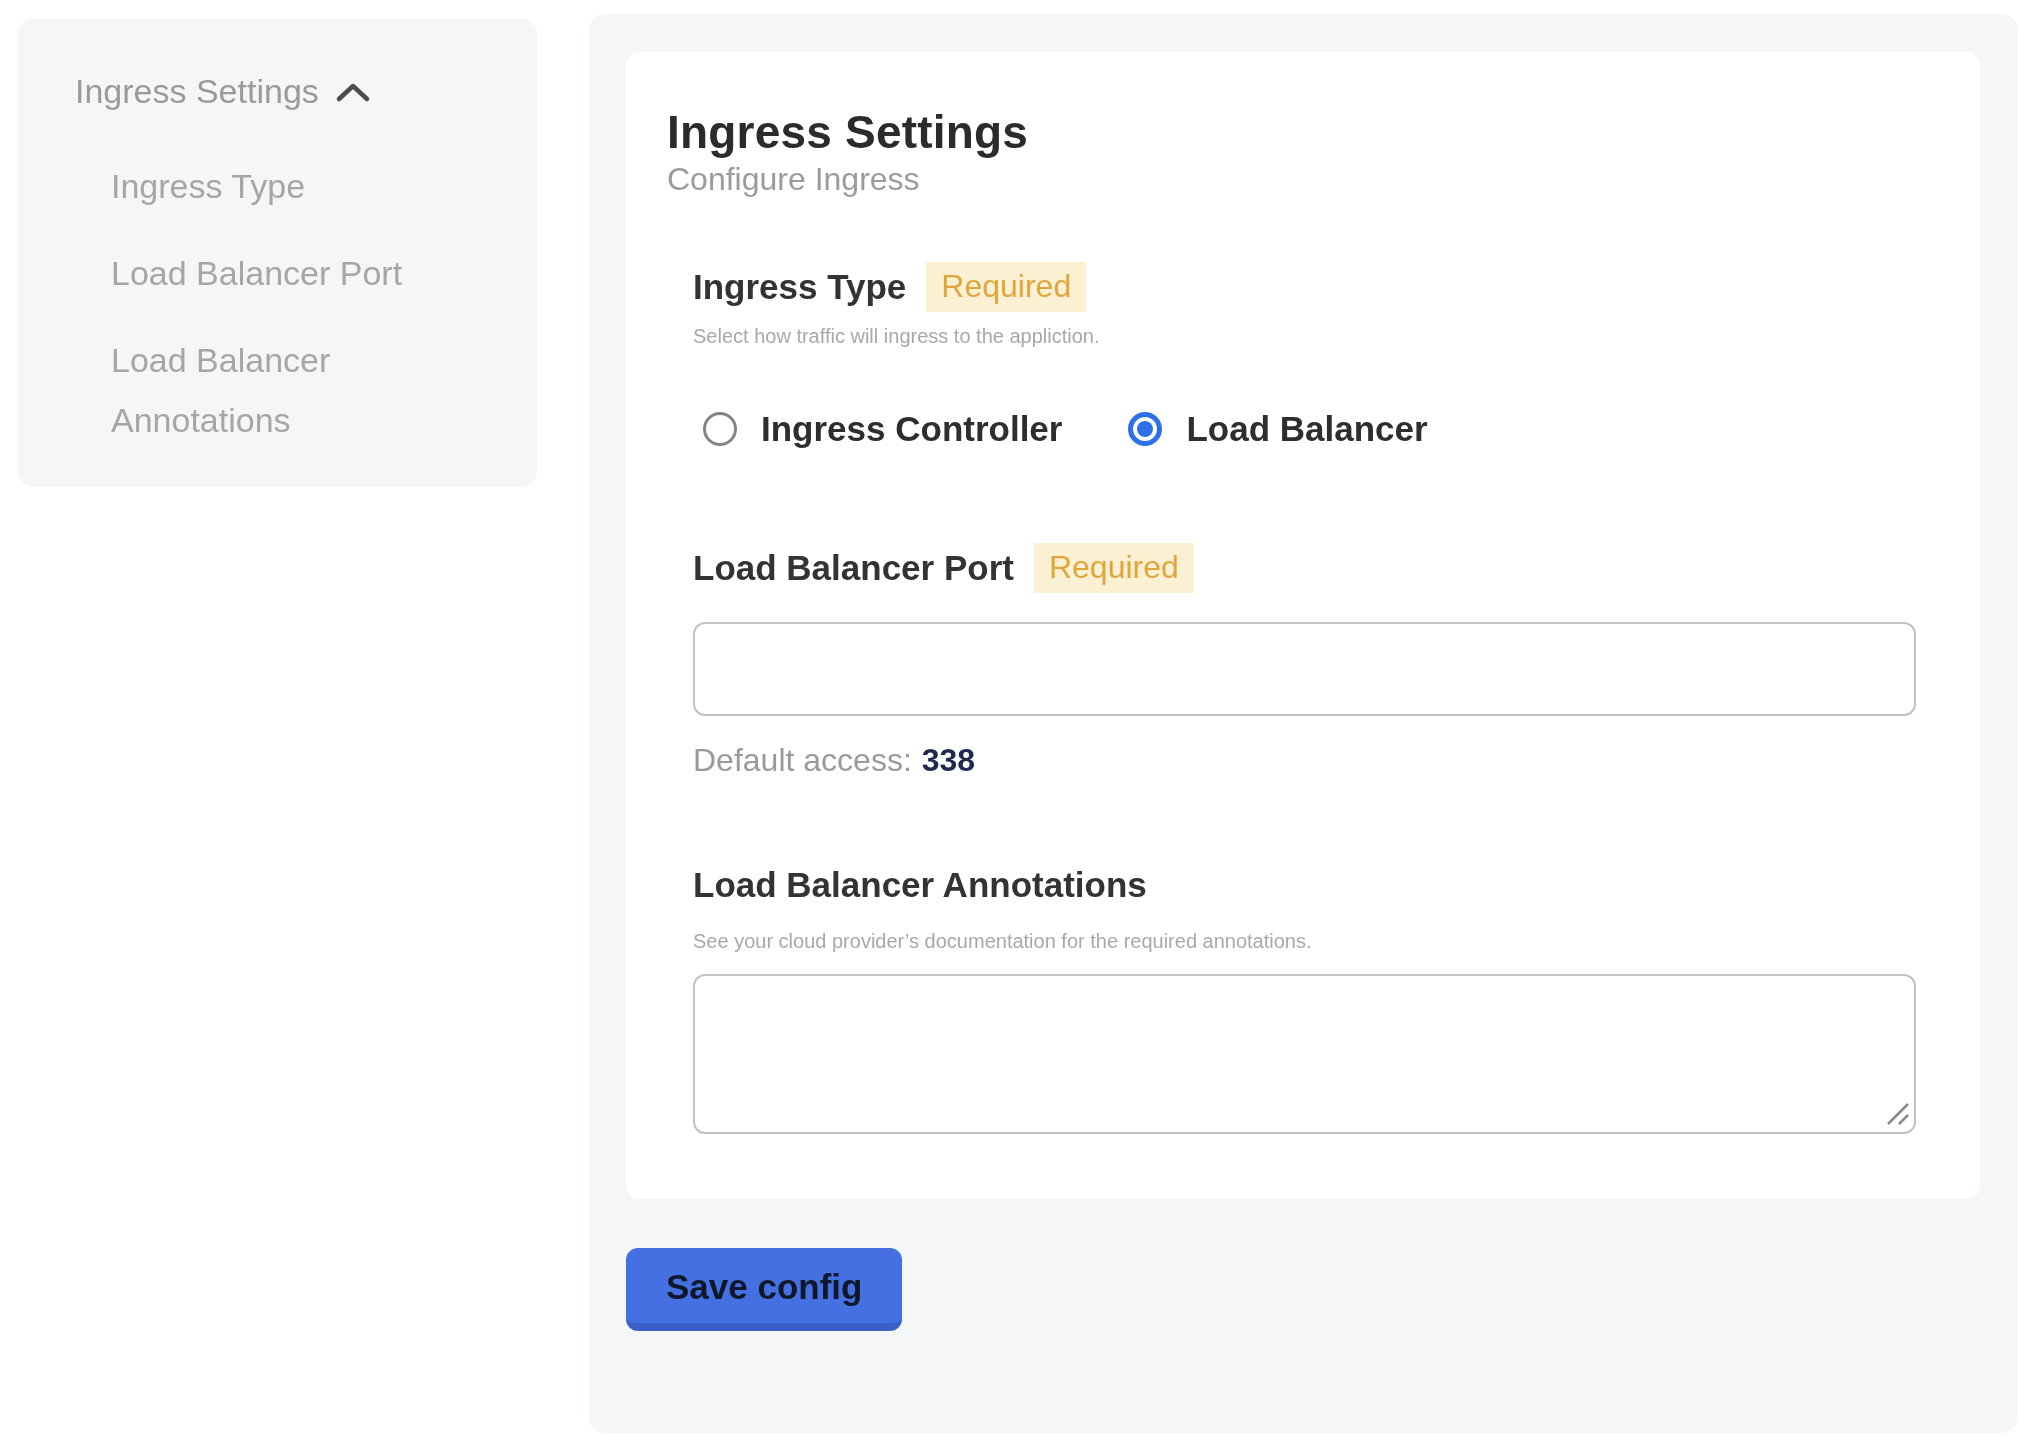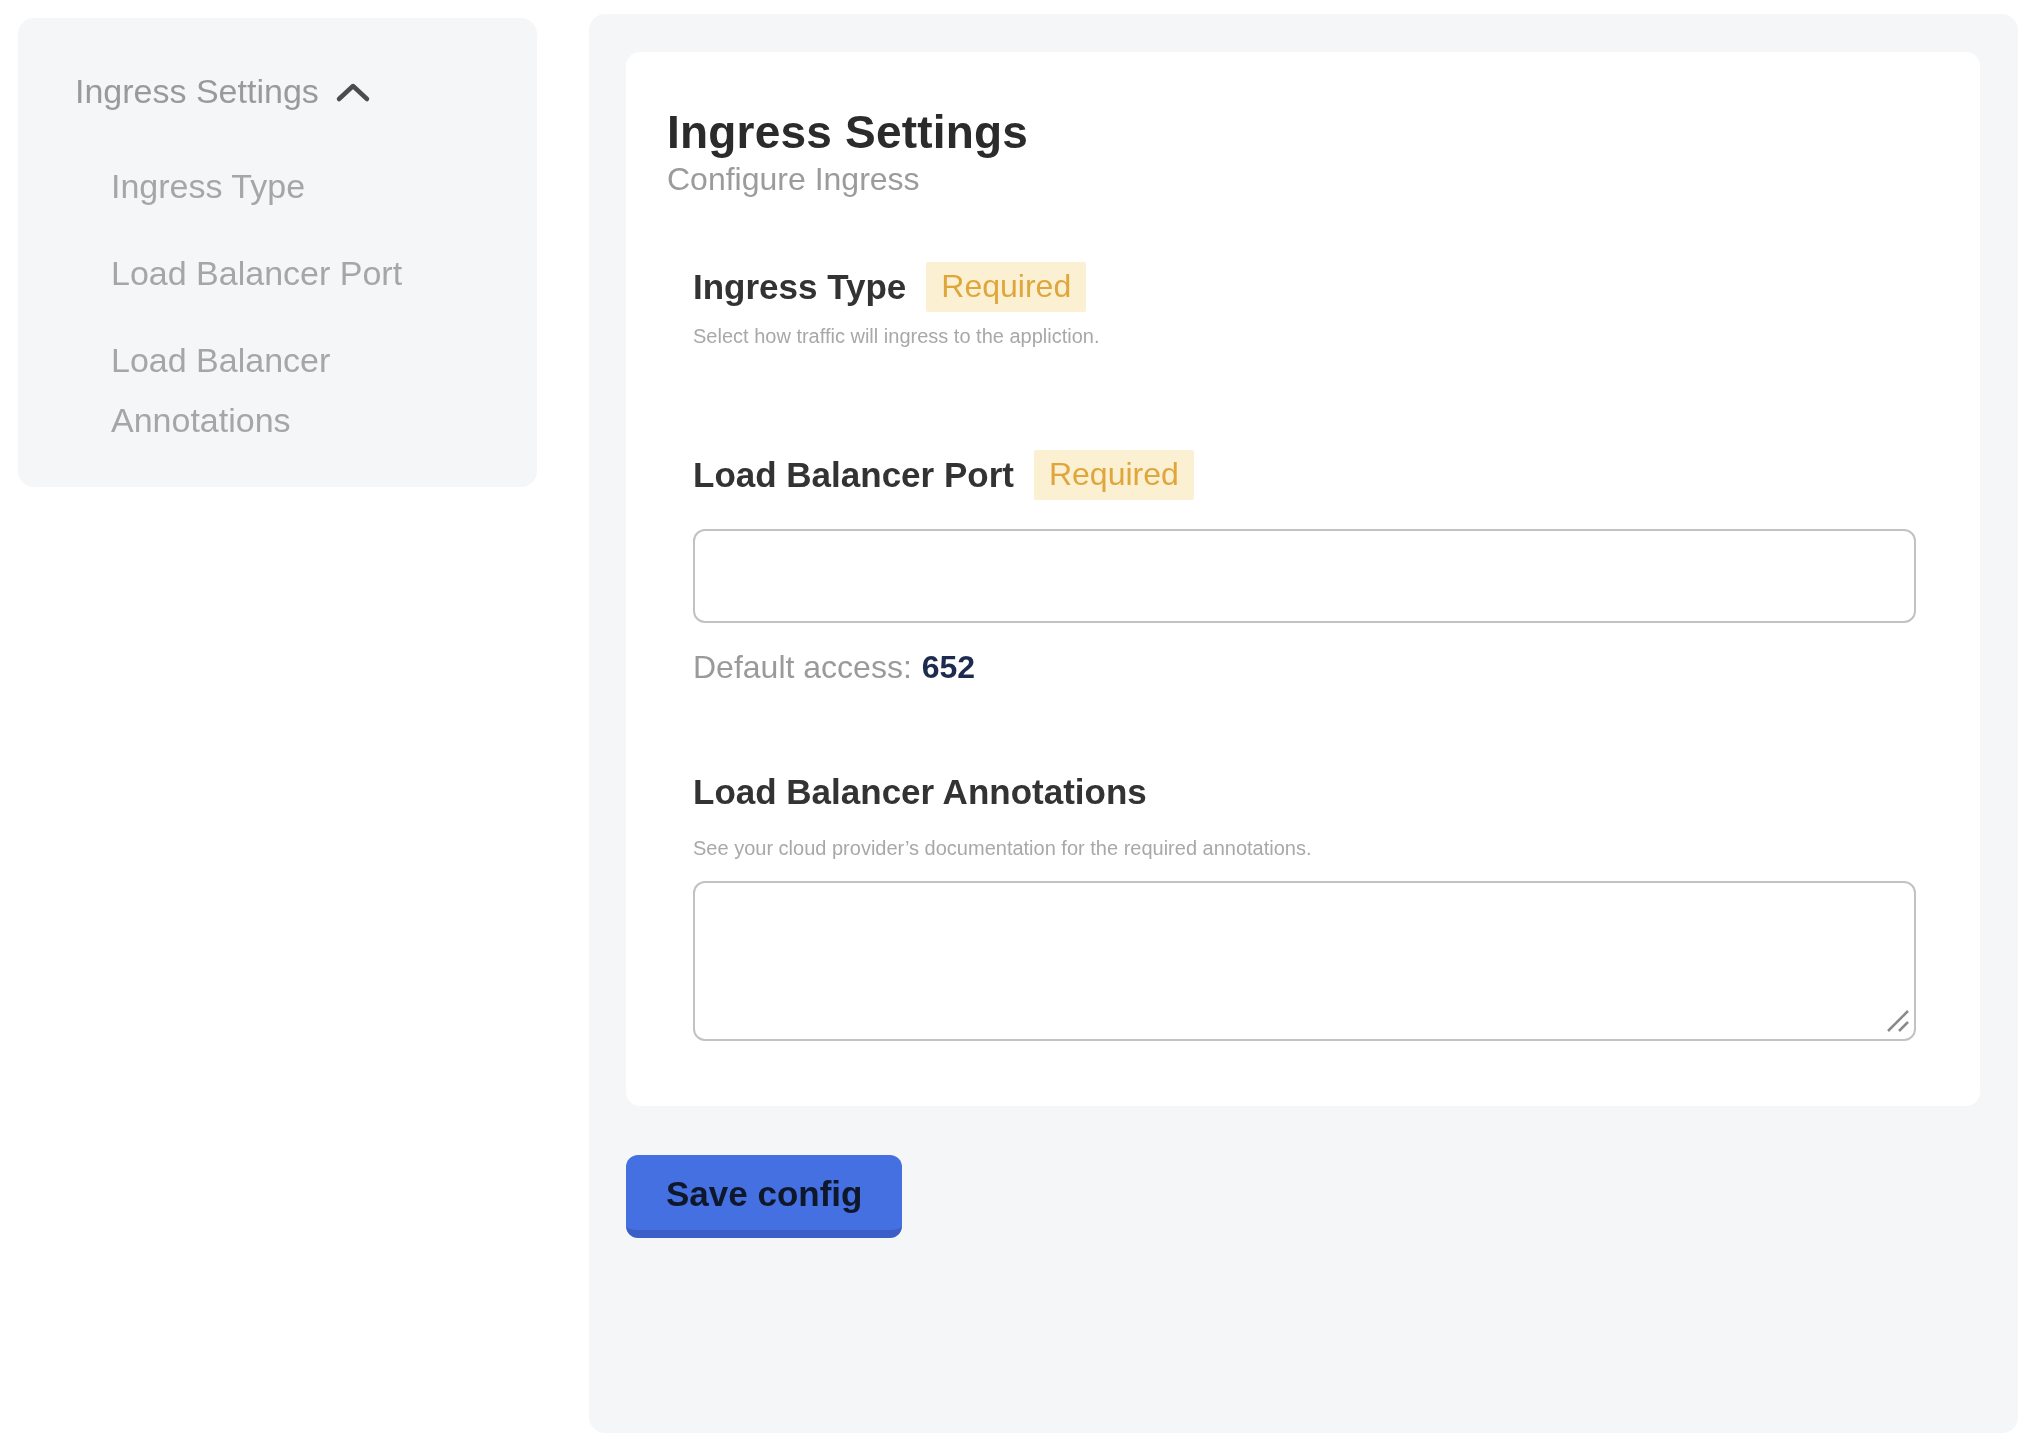--- a/index.html
+++ b/index.html
@@ -202,32 +202,42 @@
       <h1 class="card-title">Ingress Settings</h1>
       <div class="card-subtitle">Configure Ingress</div>
 
       <section class="section sec-ingress-type">
         <div class="section-head">
           <span class="section-title">Ingress Type</span>
           <span class="badge">Required</span>
         </div>
         <div class="section-desc">Select how traffic will ingress to the appliction.</div>
 
+        <div class="radio-row">
+          <div class="radio-option">
+            <span class="radio-circle"></span>
+            <span class="radio-label">Ingress Controller</span>
+          </div>
+          <div class="radio-option checked">
+            <span class="radio-circle"></span>
+            <span class="radio-label">Load Balancer</span>
+          </div>
+        </div>
       </section>
 
       <section class="section sec-lb-port">
         <div class="section-head">
           <span class="section-title">Load Balancer Port</span>
           <span class="badge">Required</span>
         </div>
 
         <input class="text-input" type="text" value="" style="">
 
         <div class="default-row">
-          <span>Default access:</span><span class="default-value">652</span>
+          <span>Default access:</span><span class="default-value">338</span>
         </div>
       </section>
 
       <section class="section sec-lb-annotations">
         <div class="section-head">
           <span class="section-title">Load Balancer Annotations</span>
         </div>
         <div class="section-desc">See your cloud provider’s documentation for the required annotations.</div>
 
         <div class="textarea-wrap">

